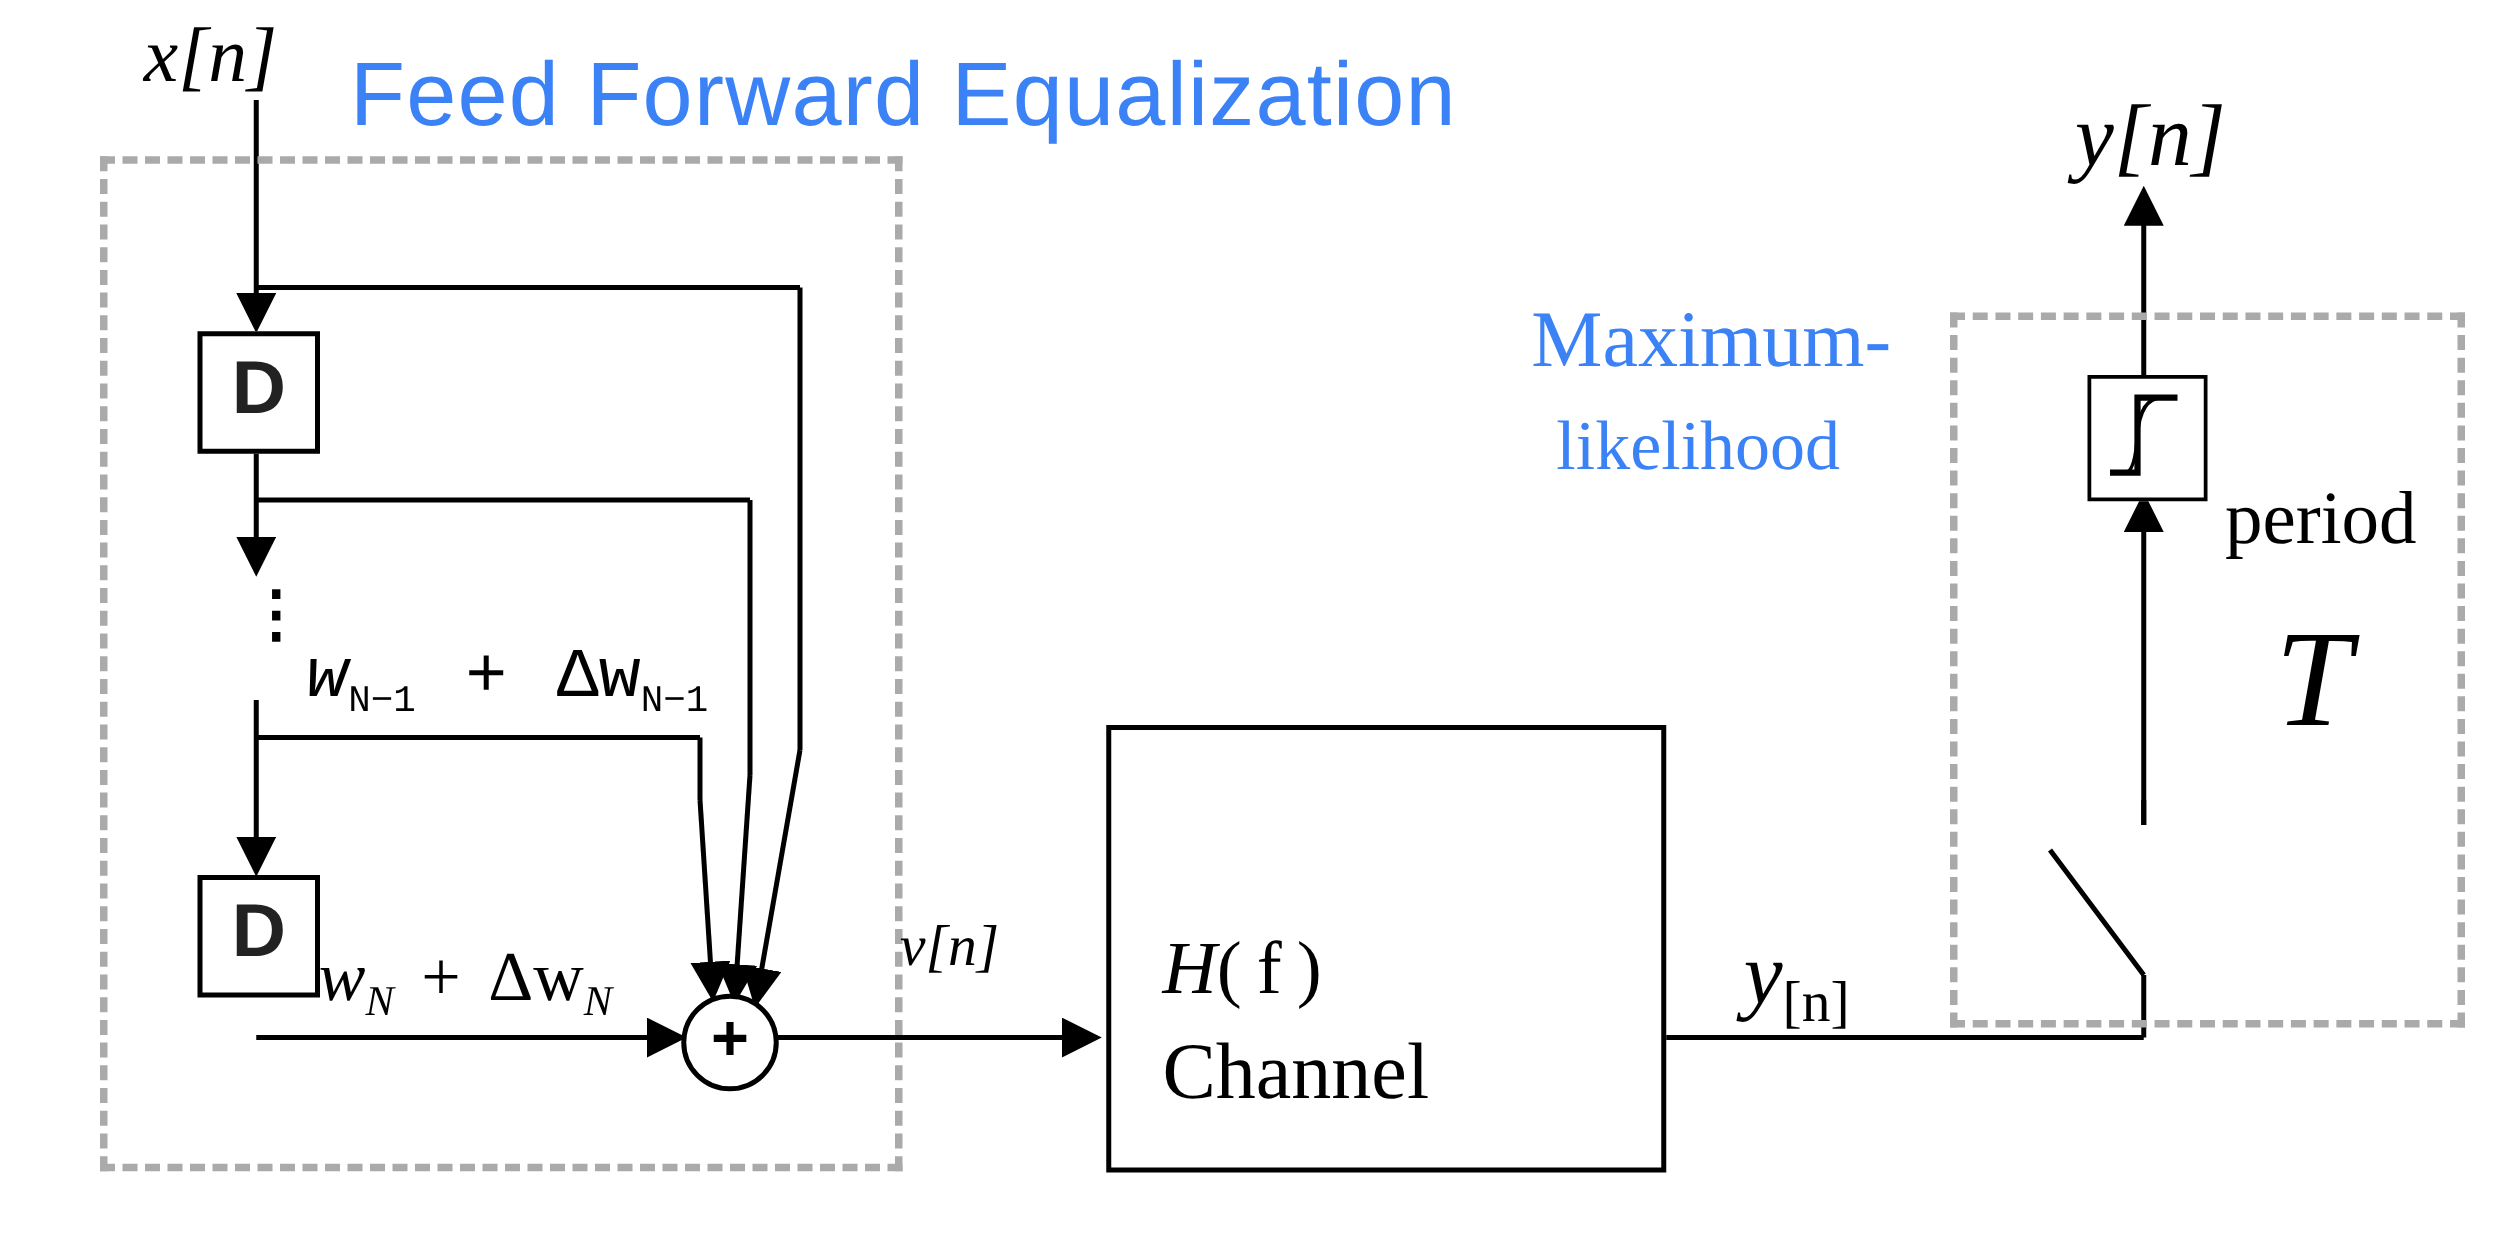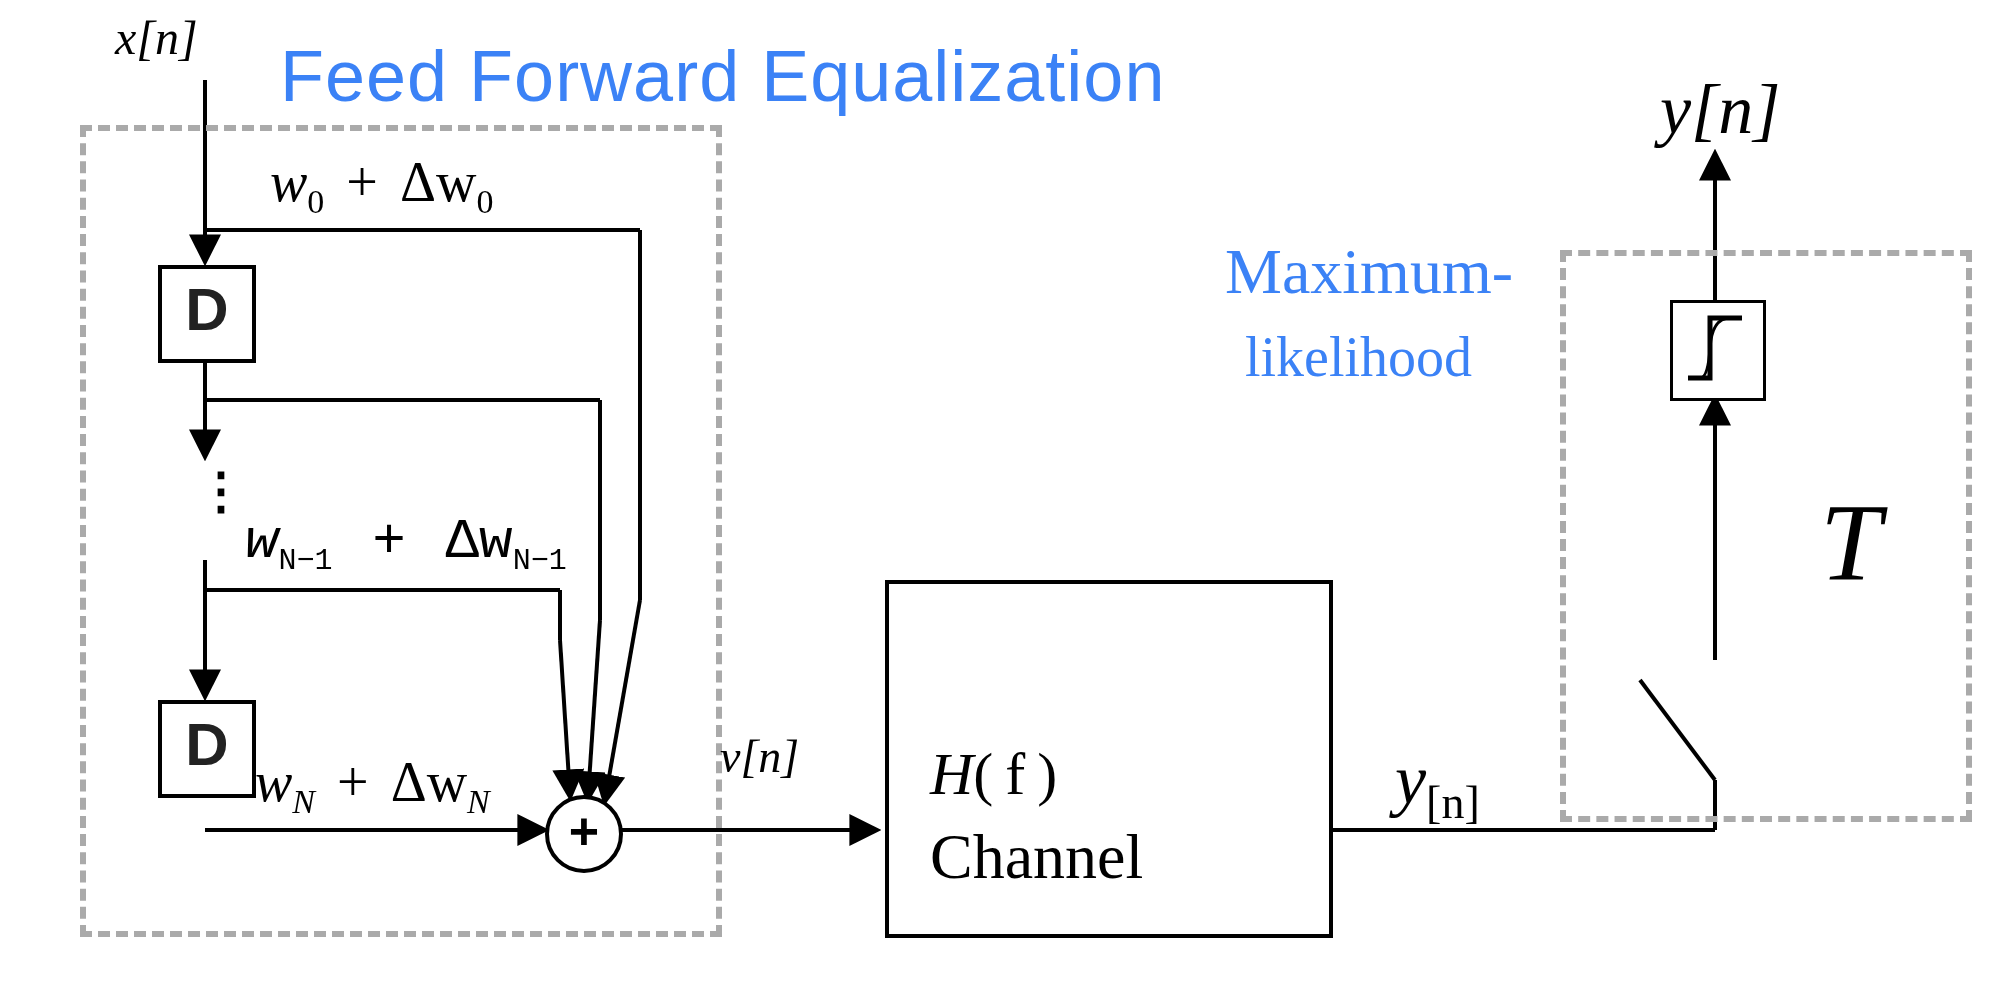--- a/index.html
+++ b/index.html
@@ -130,32 +130,27 @@
 
     <line x1="1715" y1="300" x2="1715" y2="155" stroke="#000" stroke-width="4" marker-end="url(#ah)"></line>
   </svg>
 
   <div class="dashed-box" style="left:80px; top:125px; width:630px; height:800px;"></div>
 
   <div class="dashed-box" style="left:1560px; top:250px; width:400px; height:560px;"></div>
 
   <div class="lbl gray sans" style="left:280px; top:35px; font-size:72px; letter-spacing:1px;">Feed Forward Equalization</div>
 
-  <div class="lbl italic serif" style="left:115px; top:10px; font-size:48px;">x[n]</div>
+  <div class="lbl italic serif" style="left:115px; top:10px; font-size:62px;">x[n]</div>
 
   <div class="Dbox" style="left:158px; top:265px;">D</div>
   <div class="Dbox" style="left:158px; top:700px;">D</div>
 
   <div class="vdots" style="left:196px; top:480px;">⋮</div>
 
-  <div class="lbl serif" style="left:270px; top:150px; font-size:56px;">
-    <span class="italic">w</span><sub style="font-size:34px;">0</sub>
-    <span style="padding:0 8px;">+</span>
-    <span>Δw</span><sub style="font-size:34px;">0</sub>
-  </div>
 
 
   <div class="lbl serif" style="left:245px; top:510px; font-size:56px;font-family:Liberation Mono, monospace;">
     <span class="italic">w</span><sub style="font-size:30px;">N−1</sub>
     <span style="padding:0 6px;">+</span>
     <span>Δw</span><sub style="font-size:30px;">N−1</sub>
   </div>
 
   <div class="lbl serif" style="left:255px; top:750px; font-size:56px;">
     <span class="italic">w</span><sub style="font-size:34px; font-style:italic;">N</sub>
@@ -181,17 +176,18 @@
   <div class="lbl gray serif" style="left:1245px; top:325px; font-size:56px;">likelihood</div>
 
   <div class="thin-box" style="left:1670px; top:300px; width:90px; height:95px;"></div>
 
   <svg width="90" height="95" style="left:1670px; top:300px;">
     <path d="M 20 80 L 20 50 Q 20 15 45 15 Q 70 15 70 50 L 70 80" fill="none" stroke="none"></path>
     <path d="M 18 78 L 40 78 L 40 18 L 72 18" fill="none" stroke="#000" stroke-width="5"></path>
     <path d="M 30 78 Q 38 78 40 48 Q 42 18 60 18" fill="none" stroke="#000" stroke-width="3"></path>
   </svg>
 
+  <div class="lbl serif" style="left:1780px; top:380px; font-size:60px;">period</div>
   <div class="lbl italic serif" style="left:1820px; top:480px; font-size:110px;">T</div>
 
   <div class="lbl italic serif" style="left:1660px; top:70px; font-size:70px;">y[n]</div>
 
 </div>
 
 </body></html>

